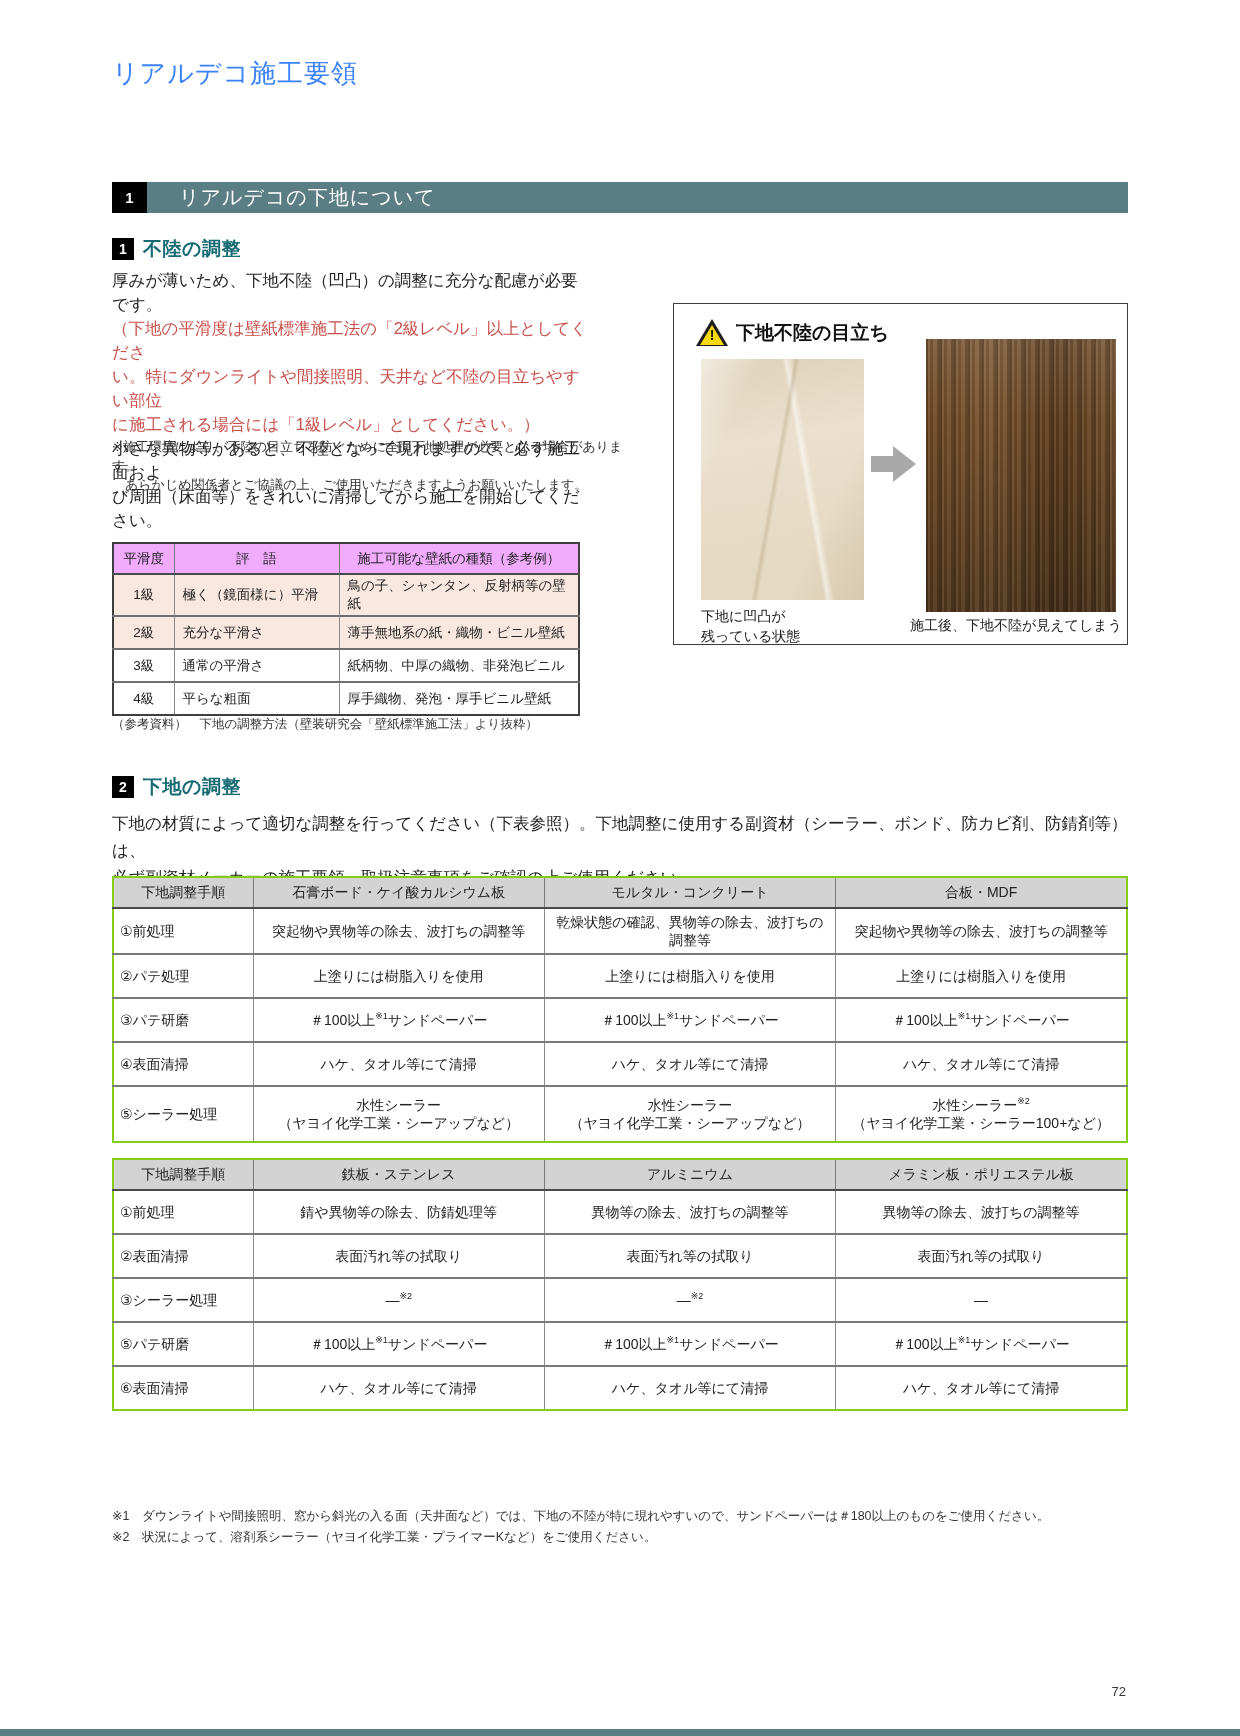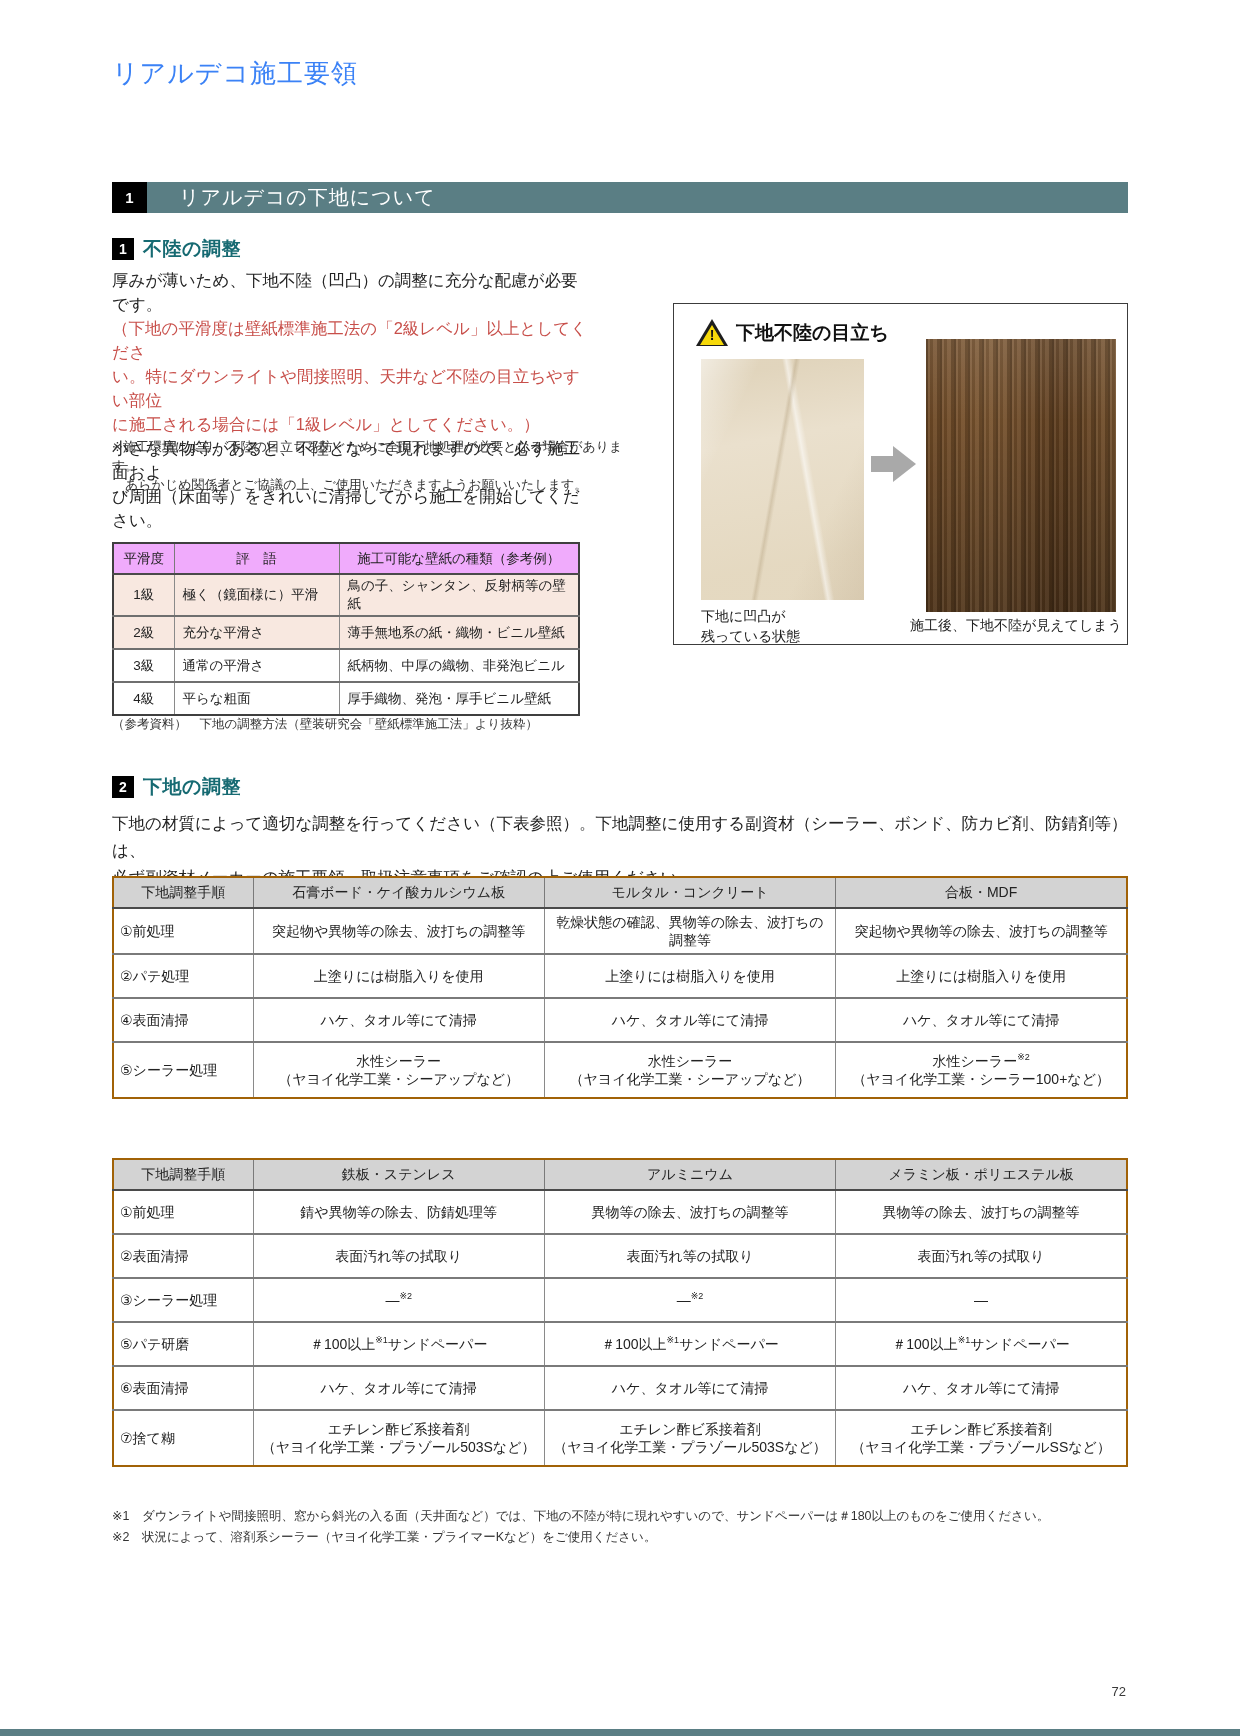--- a/index.html
+++ b/index.html
@@ -86,21 +86,21 @@
       border-top:18px solid transparent; border-bottom:18px solid transparent;
       border-left:23px solid #a9a9a9; }
 
   .cap-left { position:absolute; left:27px; top:302px; font-size:14px; line-height:20px; color:#222; }
   .cap-right { position:absolute; left:236px; top:313px; font-size:14px; color:#222; }
 
   
   .para2 { position:absolute; left:112px; top:810px; width:1016px; font-size:16.5px;
            line-height:27px; color:#222; }
 
-  .big-table { width:1016px; border:2px solid #a16207; table-layout:fixed; font-size:14px;
+  .big-table { width:1016px; border:2px solid #84cc16; table-layout:fixed; font-size:14px;
                color:#222; }
   .big-table th { background:#d3d3d3; font-weight:normal; height:31px; text-align:center;
                   border:1px solid #7a7a7a; border-bottom:2px solid #4a4a4a; }
   .big-table td { border:1px solid #8a8a8a; border-top:2px solid #7a7a7a; text-align:center;
                   padding:4px 6px; white-space:pre-line; line-height:18px; }
   .big-table td.step { text-align:left; }
   .big-table .col-step { width:140px; }
   .big-table tr.r { height:44px; } .big-table tr.tall { height:56px; }
   #tableA { position:absolute; left:112px; top:876px; }
   #tableB { position:absolute; left:112px; top:1158px; }
@@ -228,20 +228,26 @@
       <td>乾燥状態の確認、異物等の除去、波打ちの調整等</td>
       <td>突起物や異物等の除去、波打ちの調整等</td>
     </tr>
     <tr class="r">
       <td class="step">②パテ処理</td>
       <td>上塗りには樹脂入りを使用</td>
       <td>上塗りには樹脂入りを使用</td>
       <td>上塗りには樹脂入りを使用</td>
     </tr>
     <tr class="r">
+      <td class="step">③パテ研磨</td>
+      <td>＃100以上<sup>※1</sup>サンドペーパー</td>
+      <td>＃100以上<sup>※1</sup>サンドペーパー</td>
+      <td>＃100以上<sup>※1</sup>サンドペーパー</td>
+    </tr>
+    <tr class="r">
       <td class="step">④表面清掃</td>
       <td>ハケ、タオル等にて清掃</td>
       <td>ハケ、タオル等にて清掃</td>
       <td>ハケ、タオル等にて清掃</td>
     </tr>
     <tr class="tall">
       <td class="step">⑤シーラー処理</td>
       <td>水性シーラー
 （ヤヨイ化学工業・シーアップなど）</td>
       <td>水性シーラー
@@ -289,29 +295,20 @@
       <td>＃100以上<sup>※1</sup>サンドペーパー</td>
       <td>＃100以上<sup>※1</sup>サンドペーパー</td>
       <td>＃100以上<sup>※1</sup>サンドペーパー</td>
     </tr>
     <tr class="r">
       <td class="step">⑥表面清掃</td>
       <td>ハケ、タオル等にて清掃</td>
       <td>ハケ、タオル等にて清掃</td>
       <td>ハケ、タオル等にて清掃</td>
     </tr>
-    <tr class="tall">
-      <td class="step">⑦捨て糊</td>
-      <td>エチレン酢ビ系接着剤
-（ヤヨイ化学工業・プラゾール503Sなど）</td>
-      <td>エチレン酢ビ系接着剤
-（ヤヨイ化学工業・プラゾール503Sなど）</td>
-      <td>エチレン酢ビ系接着剤
-（ヤヨイ化学工業・プラゾールSSなど）</td>
-    </tr>
   </tbody>
     </table>
 
   <div class="footnotes">
     <div>※1　ダウンライトや間接照明、窓から斜光の入る面（天井面など）では、下地の不陸が特に現れやすいので、サンドペーパーは＃180以上のものをご使用ください。</div>
     <div>※2　状況によって、溶剤系シーラー（ヤヨイ化学工業・プライマーKなど）をご使用ください。</div>
   </div>
 
   <div class="page-num">72</div>
   <div class="bottom-bar"></div>

